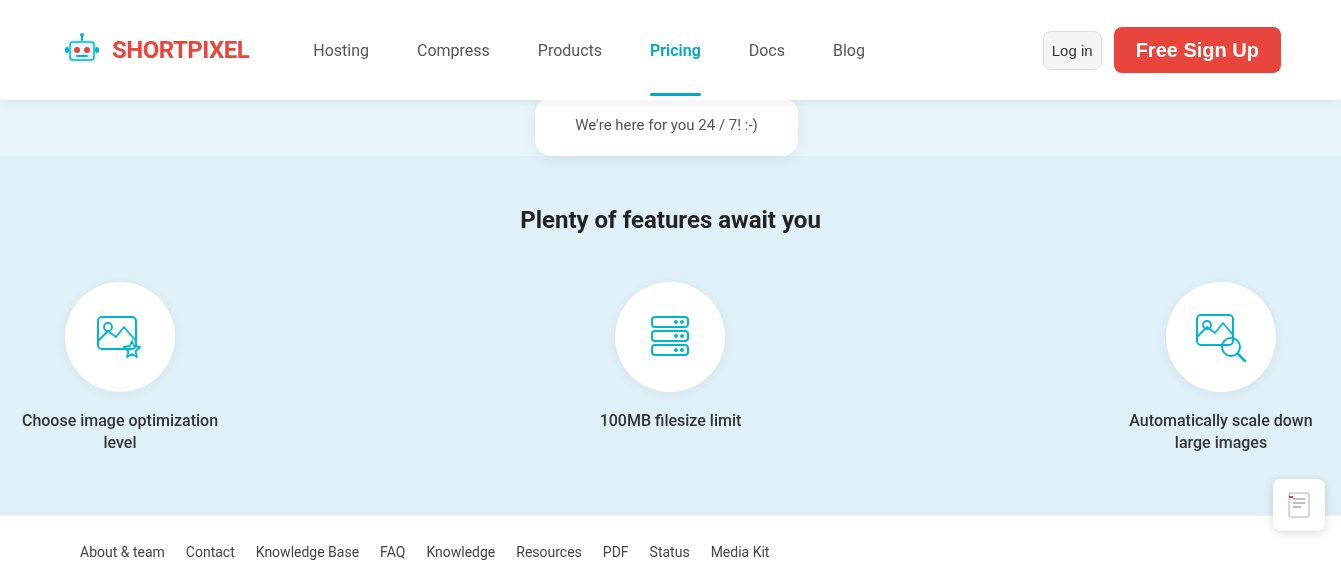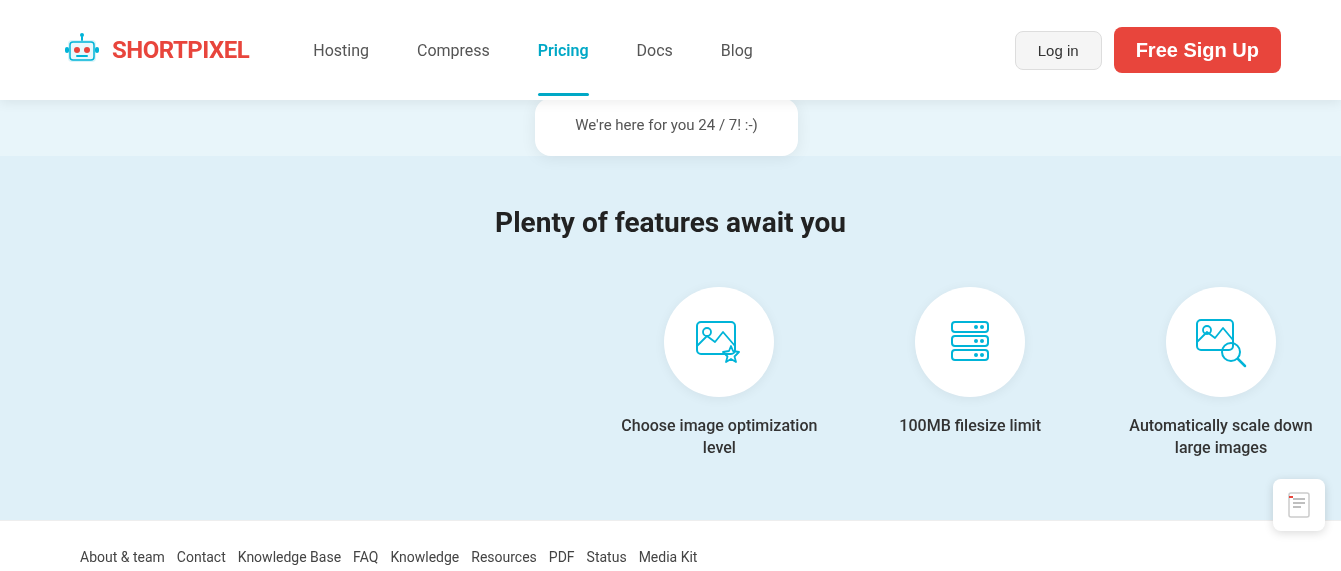--- a/index.html
+++ b/index.html
@@ -72,21 +72,21 @@
       height: 3px;
       background: #00a8c6;
       border-radius: 2px;
     }
     .nav-actions {
       display: flex;
       align-items: center;
       gap: 12px;
     }
     .btn-login {
-      padding: 10px 22px;
+      padding: 10px 8px;
       border: 1px solid #ddd;
       border-radius: 8px;
       background: #f5f5f5;
       color: #333;
       font-size: 15px;
       font-weight: 500;
       cursor: pointer;
       text-align: center;
     }
     .btn-signup {
@@ -127,28 +127,28 @@
       color: #555;
     }
 
     
     .features-section {
       background: #dff0f8;
       padding: 50px 20px 60px;
       text-align: center;
     }
     .features-title {
-      font-size: 28px;
+      font-size: 24px;
       font-weight: 700;
       color: #222;
       margin-bottom: 48px;
     }
     .features-grid {
       display: flex;
-      justify-content: flex-end;
+      justify-content: space-between;
       gap: 80px;
       flex-wrap: wrap;
     }
     .feature-item {
       display: flex;
       flex-direction: column;
       align-items: center;
       gap: 18px;
       max-width: 200px;
     }
@@ -171,21 +171,21 @@
     }
 
     
     .footer {
       background: #fff;
       padding: 28px 80px 24px;
       border-top: 1px solid #eee;
     }
     .footer-links {
       display: flex;
-      gap: 12px;
+      gap: 21px;
       flex-wrap: wrap;
       margin-bottom: 20px;
       justify-content: flex-start;
       align-items: center;
     }
     .footer-link {
       font-size: 14px;
       color: #444;
       text-decoration: none;
       cursor: pointer;
@@ -229,20 +229,21 @@
       <rect x="5" y="19" width="4" height="6" rx="2" fill="#00b4d8"></rect>
       <rect x="35" y="19" width="4" height="6" rx="2" fill="#00b4d8"></rect>
     </svg>
     <span class="logo-text">
       <span>SHORT</span><span style="color:#e8453c">PIXEL</span>
     </span>
   </a>
   <div class="nav-links">
     <a class="nav-link">Hosting</a>
     <a class="nav-link">Compress</a>
+    <a class="nav-link">Products</a>
     <a class="nav-link active">Pricing</a>
     <a class="nav-link">Docs</a>
     <a class="nav-link">Blog</a>
   </div>
   <div class="nav-actions">
     <button class="btn-login">Log in</button>
     <button class="btn-signup">Free Sign Up</button>
   </div>
 </nav>
 

